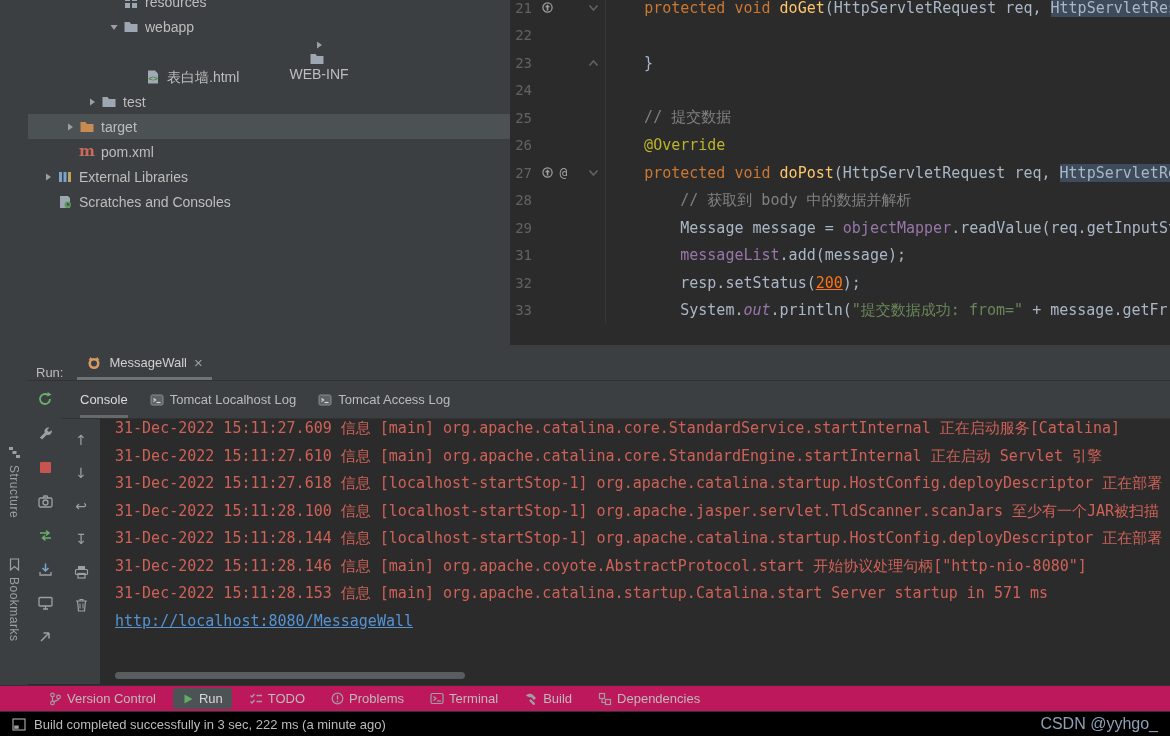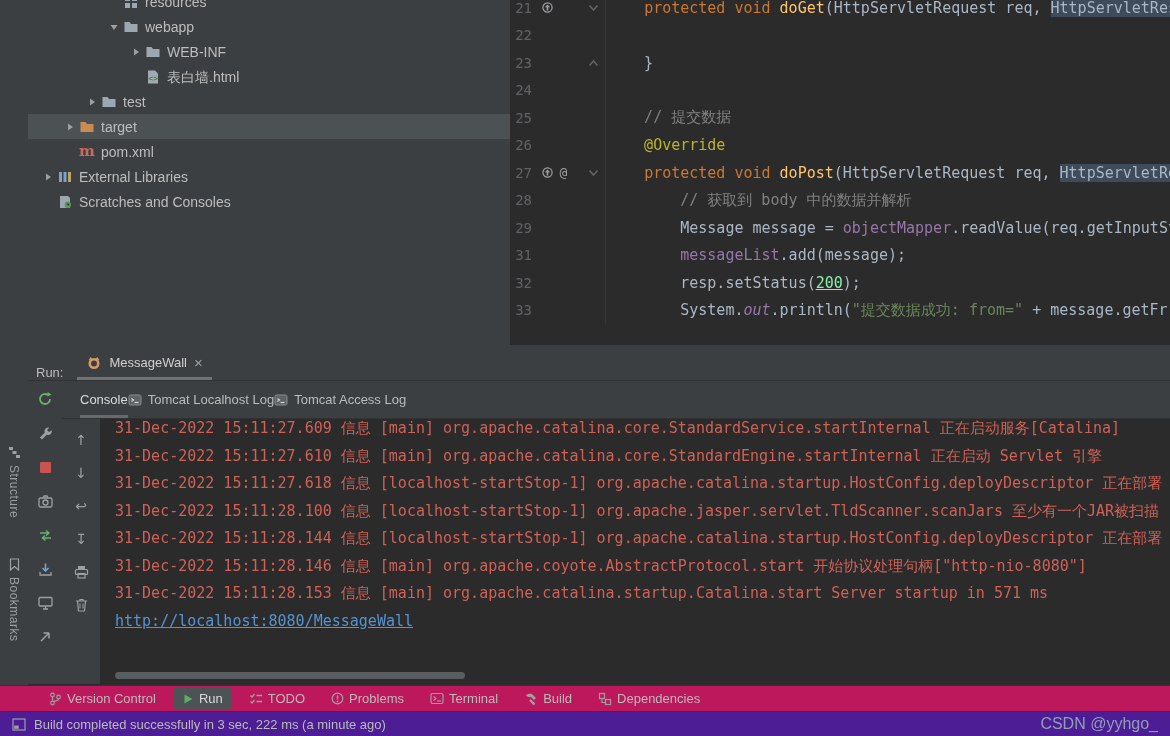--- a/index.html
+++ b/index.html
@@ -33,52 +33,52 @@
   .gico { display:inline-flex; width:13px; justify-content:center; align-items:center; }
   .fold { width:24px; flex:none; display:flex; justify-content:center; align-items:center; border-right:1px solid #353738; height:100%; }
   .code { white-space:pre; font:15px "DejaVu Sans Mono", monospace; color:#a9b7c6; padding-left:2px; }
   .code .k { color:#cc7832; }
   .code .f { color:#ffc66b; }
   .code .t { color:#a9b7c6; }
   .code .c { color:#808080; }
   .code .a { color:#bbb529; }
   .code .p { color:#9876aa; }
   .code .s { color:#6a8759; }
-  .code .n { color:#86efac;text-decoration:underline; }
+  .code .n { color:#f97316;text-decoration:underline; }
   .code .st { color:#9876aa; font-style:italic; }
   .code .hl { background:#3d4b5a; }
 
   
   .run-panel { position:absolute; left:28px; top:345px; width:1142px; height:340px; background:#2b2b2b; }
   .run-header { height:36px; background:#3c3f41; border-bottom:1px solid #323232; display:flex; align-items:flex-end; padding-left:8px; color:#bbbbbb; font-size:13px; }
   .run-tab { display:flex; align-items:center; gap:7px; margin-left:14px; padding:0 9px; height:100%; position:relative; color:#d0d0d0; }
   .run-tab::after { content:""; position:absolute; left:0; right:0; bottom:0; height:3px; background:#6d7377; }
   .close { display:inline-flex; cursor:default; }
   .run-body { position:relative; height:303px; }
   .col1 { position:absolute; left:0; top:0; width:34px; height:100%; background:#3c3f41; display:flex; flex-direction:column; align-items:center; padding-top:8px; gap:14px; }
   .run-right { position:absolute; left:34px; top:0; right:0; height:100%; }
-  .view-tabs { height:38px; background:#3c3f41; border-bottom:1px solid #323232; display:flex; align-items:center; padding-left:18px; }
+  .view-tabs { height:38px; background:#3c3f41; border-bottom:1px solid #323232; display:flex; align-items:center; padding-left:18px; gap:22px; }
   .vtab { display:flex; align-items:center; gap:6px; color:#bbbbbb; font-size:13px; height:100%; position:relative; }
   .vtab.selected { color:#dadada; }
   .vtab.selected::after { content:""; position:absolute; left:0; right:0; bottom:0; height:3px; background:#666a6d; }
   .console-wrap { position:absolute; left:0; top:38px; right:0; bottom:0; }
   .col2 { position:absolute; left:0; top:0; width:38px; height:100%; background:#3c3f41; display:flex; flex-direction:column; align-items:center; padding-top:11px; gap:13px; }
   .tbico { width:22px; height:20px; display:flex; align-items:center; justify-content:center; }
   .console { position:absolute; left:38px; top:0; right:0; bottom:0; background:#2b2b2b; overflow:hidden; padding-left:15px; }
   .con-line { height:27.5px; line-height:27.5px; white-space:pre; color:#cf6157; font:15px "DejaVu Sans Mono", monospace; }
   .con-link { display:inline-block; height:27.5px; line-height:27.5px; color:#5693d2; text-decoration:underline; font:15px "DejaVu Sans Mono", monospace; }
   .hscroll { position:absolute; left:15px; top:253px; width:350px; height:7px; background:#595d5f; border-radius:4px; }
 
   
   .bottombar { position:absolute; left:0; top:685px; width:1170px; height:26px; background:#be185d; border-top:1px solid #323232; display:flex; align-items:center; gap:8px; padding-left:40px; font-size:13px; color:#bbbbbb; z-index:6; }
   .bb-item { display:flex; align-items:center; gap:5px; padding:3px 9px; border-radius:3px; white-space:nowrap; }
   .bb-item.selected { background:#4d5254; color:#d8d8d8; }
 
   
-  .statusbar { position:absolute; left:0; top:711px; width:1170px; height:25px; background:#4c1d95; border-top:1px solid #2f3234; display:flex; align-items:center; gap:8px; padding:0 12px; font-size:13px; color:#bbbbbb; z-index:6; }
+  .statusbar { position:absolute; left:0; top:711px; width:1170px; height:25px; background:#000000; border-top:1px solid #2f3234; display:flex; align-items:center; gap:8px; padding:0 12px; font-size:13px; color:#bbbbbb; z-index:6; }
   .spacer { flex:1; }
   .watermark { color:#8fa0b5; font-size:16px; }
 
   .icn { display:inline-flex; align-items:center; justify-content:center; }
   .gicon { font-family:"DejaVu Sans", sans-serif; font-size:14px; color:#9da0a3; line-height:1; }
 </style>
 </head>
 <body>
 
 <div class="app">
@@ -122,21 +122,21 @@
               <path d="M2.5 4 6 9l3.5-5z" fill="#9da0a3"></path>
             </svg>
           </span>
           <span class="ticon">
             <svg width="16" height="16" viewBox="0 0 16 16">
               <path d="M1.5 3h5L8 5h6.5v8h-13z" fill="#9da7b1"></path>
             </svg>
           </span>
           <span class="tree-label">webapp</span>
         </div>
-        <div class="tree-row" style="padding-left: 100px;">
+        <div class="tree-row" style="padding-left: 100px; flex-direction: column;">
           <span class="chev">
             <svg width="12" height="12" viewBox="0 0 12 12">
               <path d="M4 2.5 9 6l-5 3.5z" fill="#9da0a3"></path>
             </svg>
           </span>
           <span class="ticon">
             <svg width="16" height="16" viewBox="0 0 16 16">
               <path d="M1.5 3h5L8 5h6.5v8h-13z" fill="#9da7b1"></path>
             </svg>
           </span>

